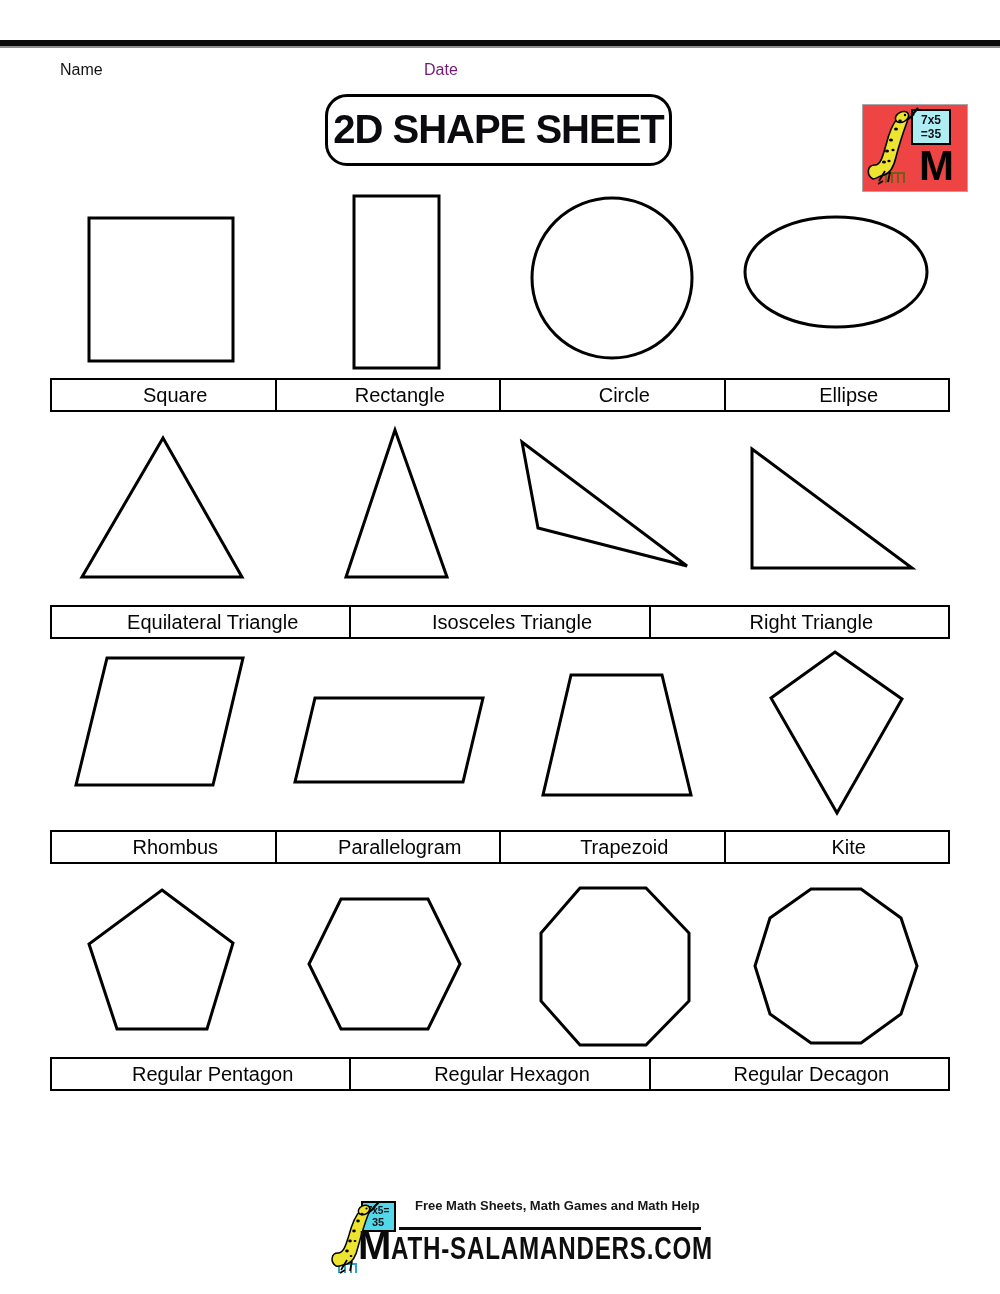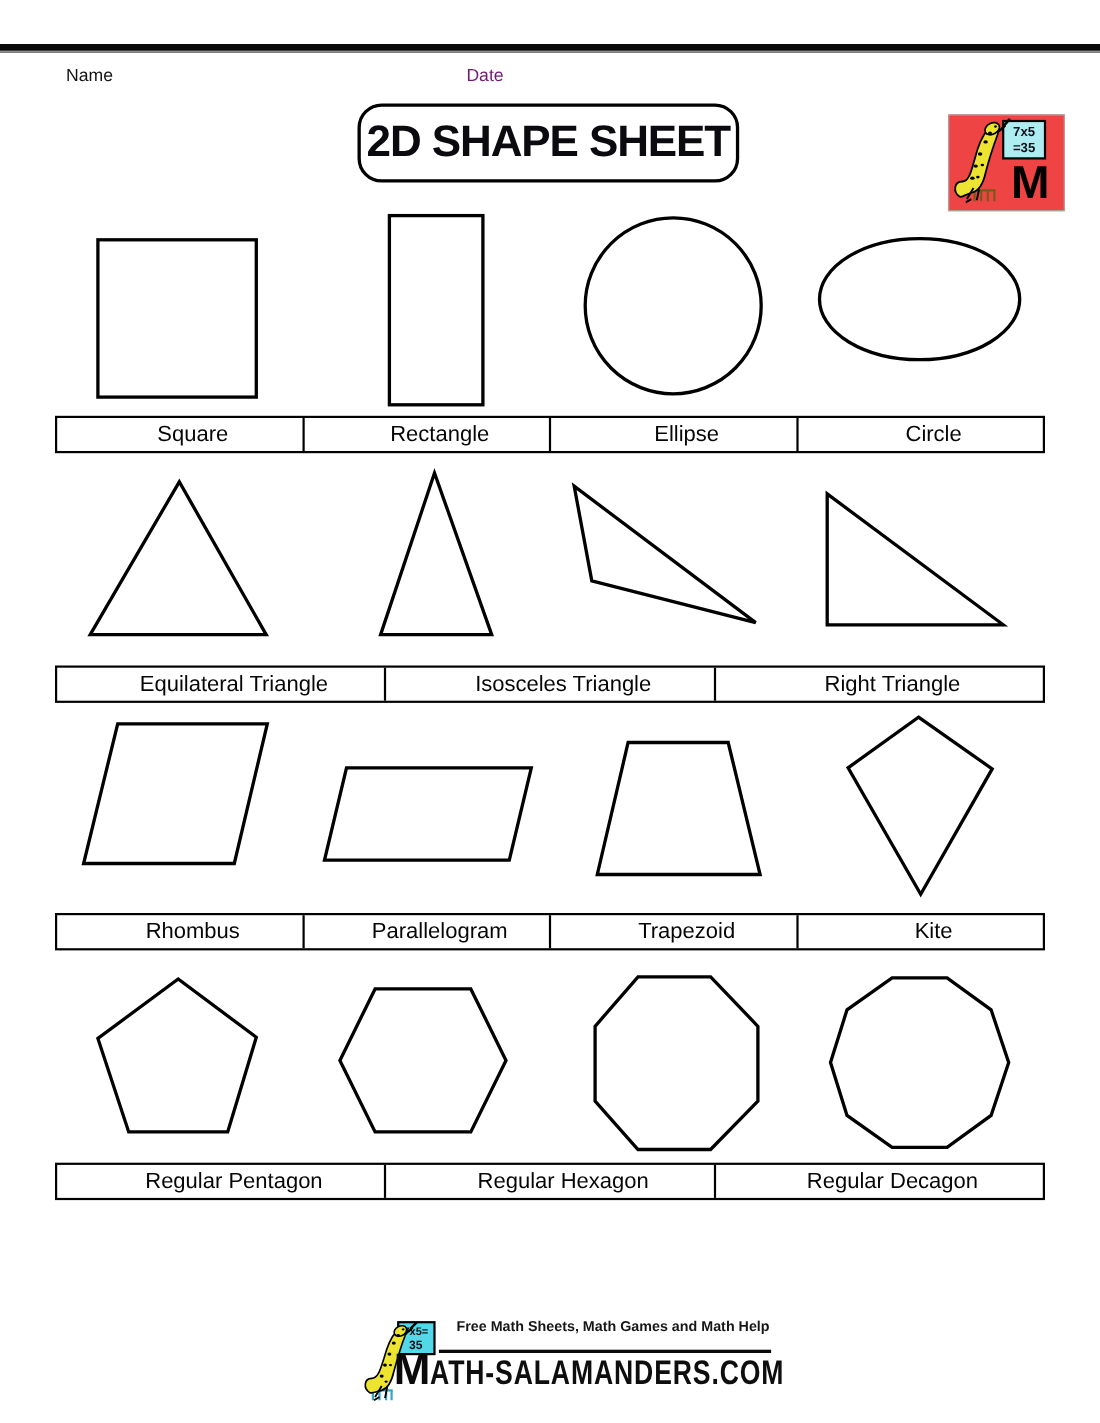--- a/index.html
+++ b/index.html
@@ -105,22 +105,22 @@
       <polygon points="835,652 902,699 837,813 771,698" fill="none" stroke="#000000" stroke-width="3" stroke-linejoin="miter"></polygon>
       <polygon points="162,890 233,943 207,1029 117,1029 89,944" fill="none" stroke="#000000" stroke-width="3" stroke-linejoin="miter"></polygon>
       <polygon points="341,899 428,899 460,964 428,1029 341,1029 309,964" fill="none" stroke="#000000" stroke-width="3" stroke-linejoin="miter"></polygon>
       <polygon points="580,888 646,888 689,933 689,1001 646,1045 580,1045 541,1001 541,933" fill="none" stroke="#000000" stroke-width="3" stroke-linejoin="miter"></polygon>
       <polygon points="811,889 861,889 901,918 917,966 901,1014 861,1043 811,1043 770,1014 755,966 770,918" fill="none" stroke="#000000" stroke-width="3" stroke-linejoin="miter"></polygon>
     </svg>
 
   <div class="label-bar bar-1">
     <div class="label-cell">Square</div>
     <div class="label-cell">Rectangle</div>
+    <div class="label-cell">Circle</div>
     <div class="label-cell">Ellipse</div>
-    <div class="label-cell">Circle</div>
   </div>
   <div class="label-bar bar-2">
     <div class="label-cell">Equilateral Triangle</div>
     <div class="label-cell">Isosceles Triangle</div>
     <div class="label-cell">Right Triangle</div>
   </div>
   <div class="label-bar bar-3">
     <div class="label-cell">Rhombus</div>
     <div class="label-cell">Parallelogram</div>
     <div class="label-cell">Trapezoid</div>

